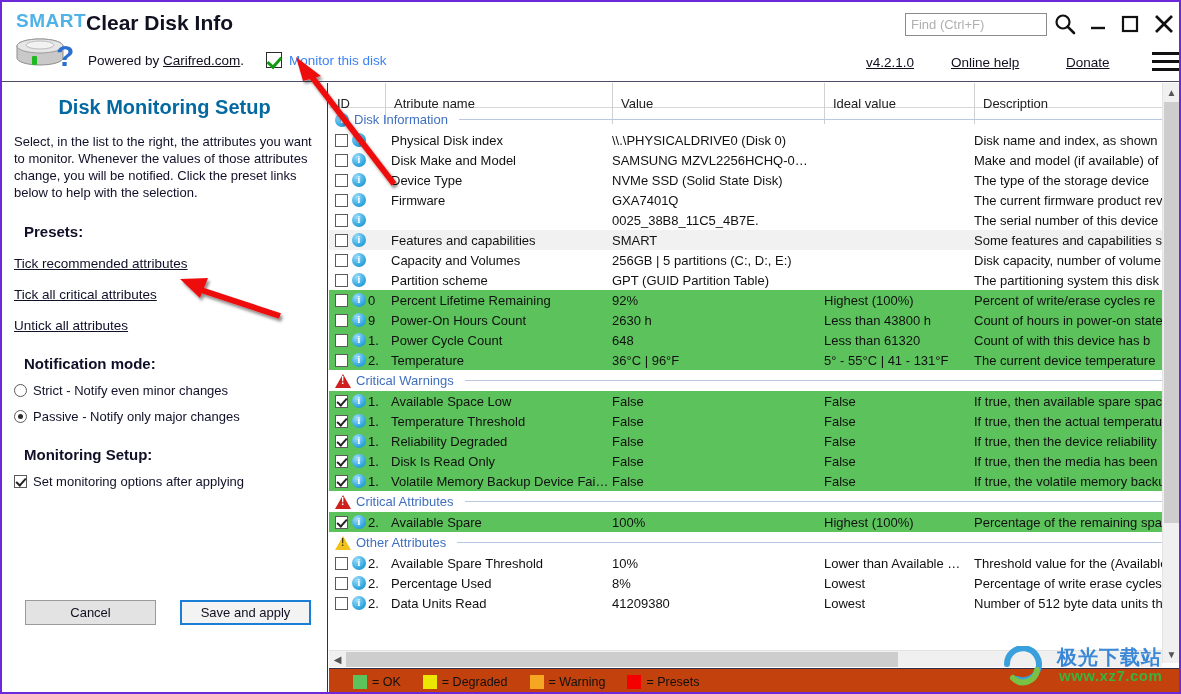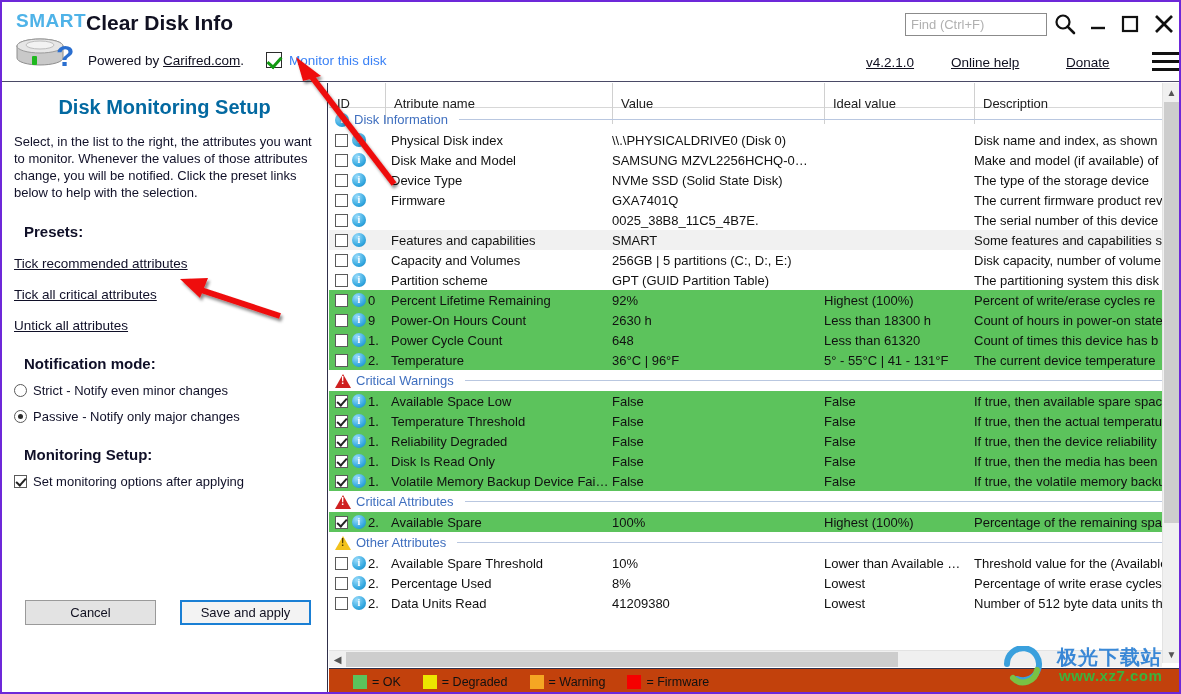--- a/index.html
+++ b/index.html
@@ -522,35 +522,35 @@
         <div class="row ok">
           <div class="cell c-chk">
             <span class="cb"></span>
           </div>
           <div class="cell c-info">
             <span class="info-i">i</span>
           </div>
           <div class="cell c-id">9</div>
           <div class="cell c-name">Power-On Hours Count</div>
           <div class="cell c-val">2630 h</div>
-          <div class="cell c-ideal">Less than 18300 h</div>
+          <div class="cell c-ideal">Less than 43800 h</div>
           <div class="cell c-desc">Count of hours in power-on state</div>
         </div>
         <div class="row ok">
           <div class="cell c-chk">
             <span class="cb"></span>
           </div>
           <div class="cell c-info">
             <span class="info-i">i</span>
           </div>
           <div class="cell c-id">1.</div>
           <div class="cell c-name">Power Cycle Count</div>
           <div class="cell c-val">648</div>
           <div class="cell c-ideal">Less than 61320</div>
-          <div class="cell c-desc">Count of times this device has b</div>
+          <div class="cell c-desc">Count of with this device has b</div>
         </div>
         <div class="row ok">
           <div class="cell c-chk">
             <span class="cb"></span>
           </div>
           <div class="cell c-info">
             <span class="info-i">i</span>
           </div>
           <div class="cell c-id">2.</div>
           <div class="cell c-name">Temperature</div>
@@ -711,21 +711,21 @@
         <div class="legend-item">
           <span class="sw" style="background:#ece700"></span>
           <span>= Degraded</span>
         </div>
         <div class="legend-item">
           <span class="sw" style="background:#f5a623"></span>
           <span>= Warning</span>
         </div>
         <div class="legend-item">
           <span class="sw" style="background:#f50000"></span>
-          <span>= Firmware</span>
+          <span>= Presets</span>
         </div>
       </div>
   </div>
 
   <div id="watermark">
     <svg width="56" height="40" viewBox="0 0 56 40" style="position:absolute;left:0;top:2px">
       <path d="M8 18 a16 16 0 1 1 10 15" fill="none" stroke="#3aa0dd" stroke-width="6" stroke-linecap="round"></path>
       <path d="M14 32 a14 14 0 0 0 24 -8" fill="none" stroke="#7ac143" stroke-width="6" stroke-linecap="round"></path>
     </svg>
     <div class="wm-cn">极光下载站</div>

